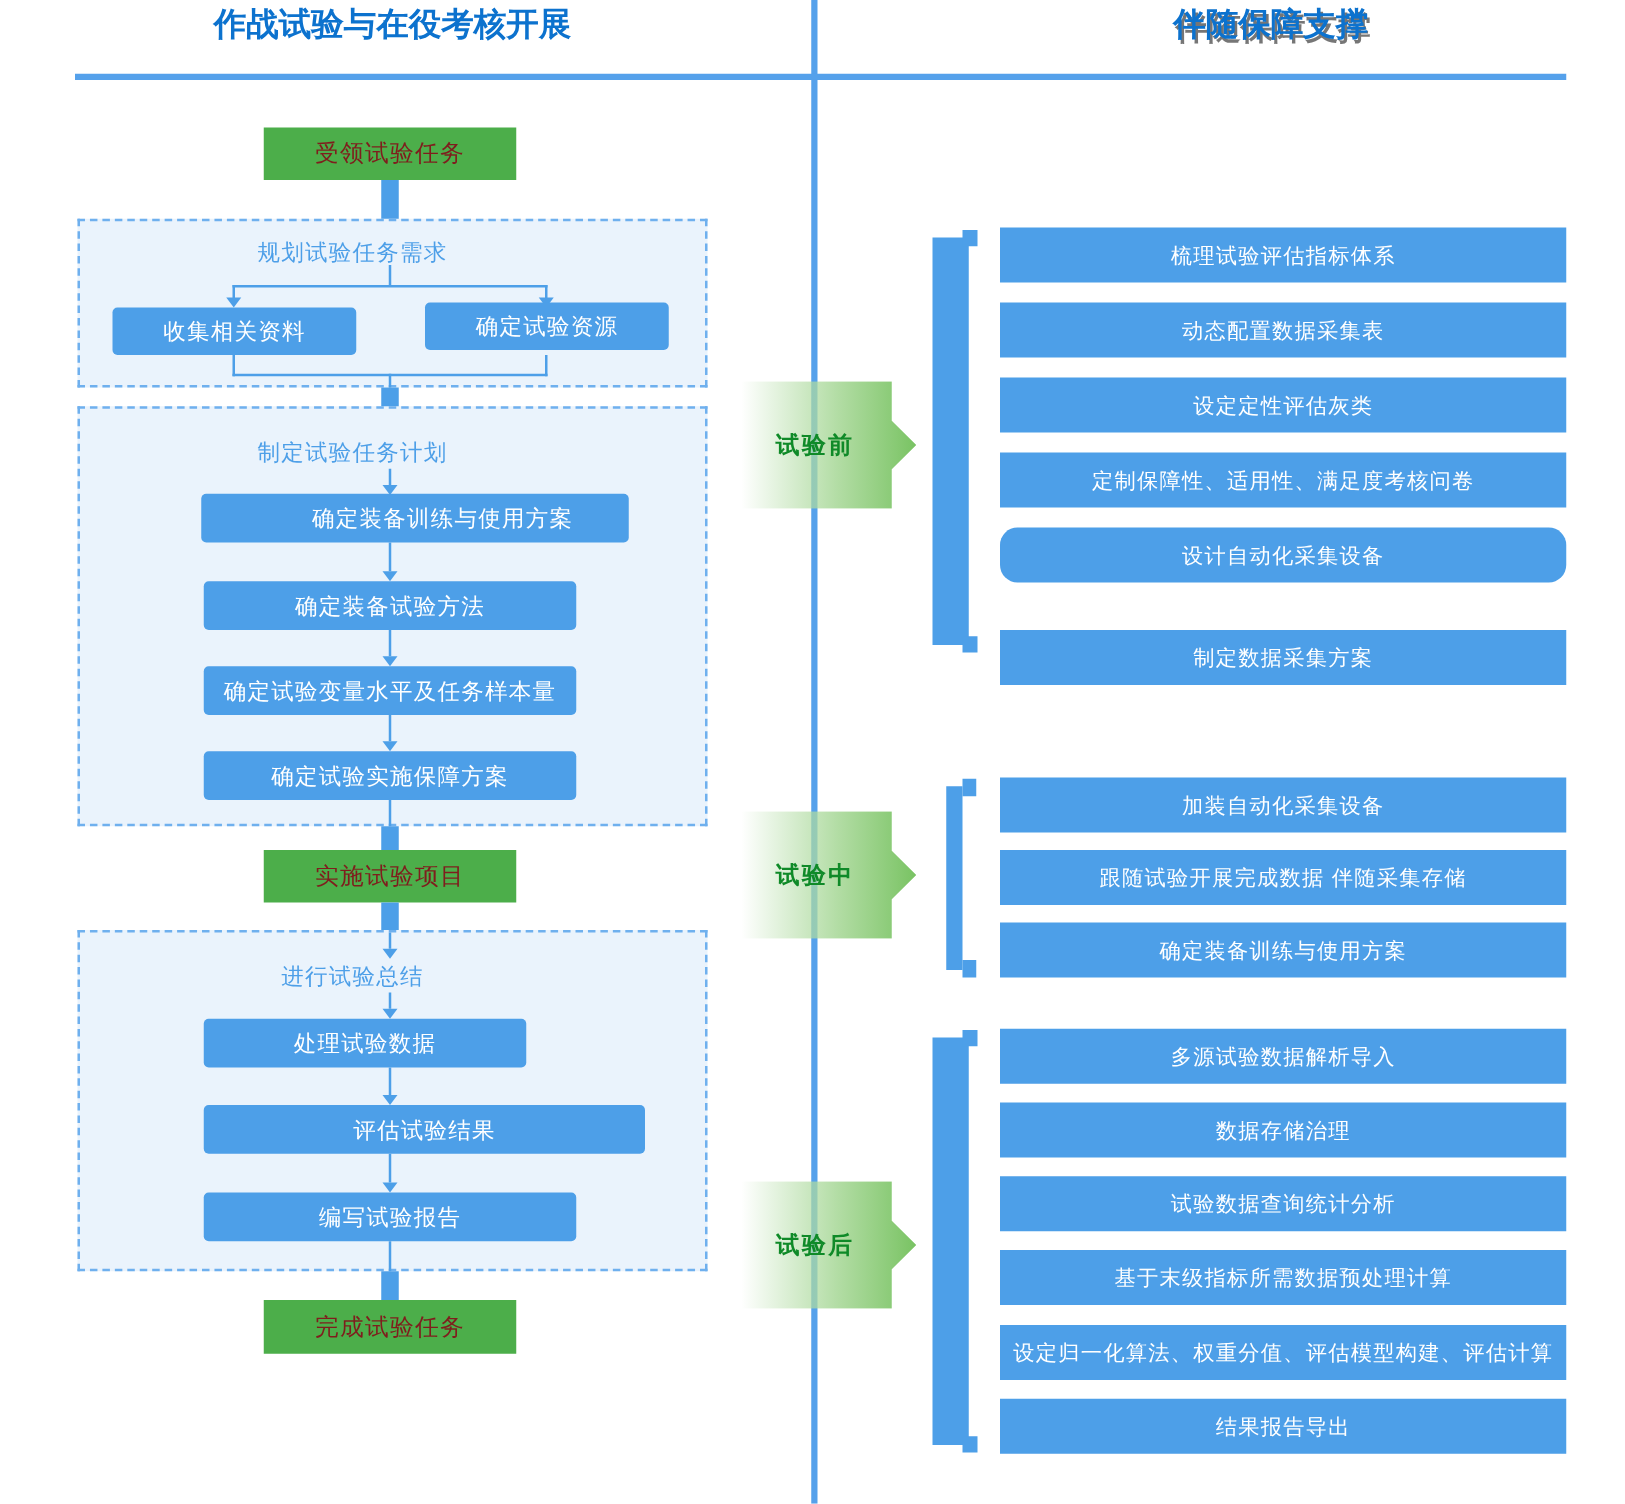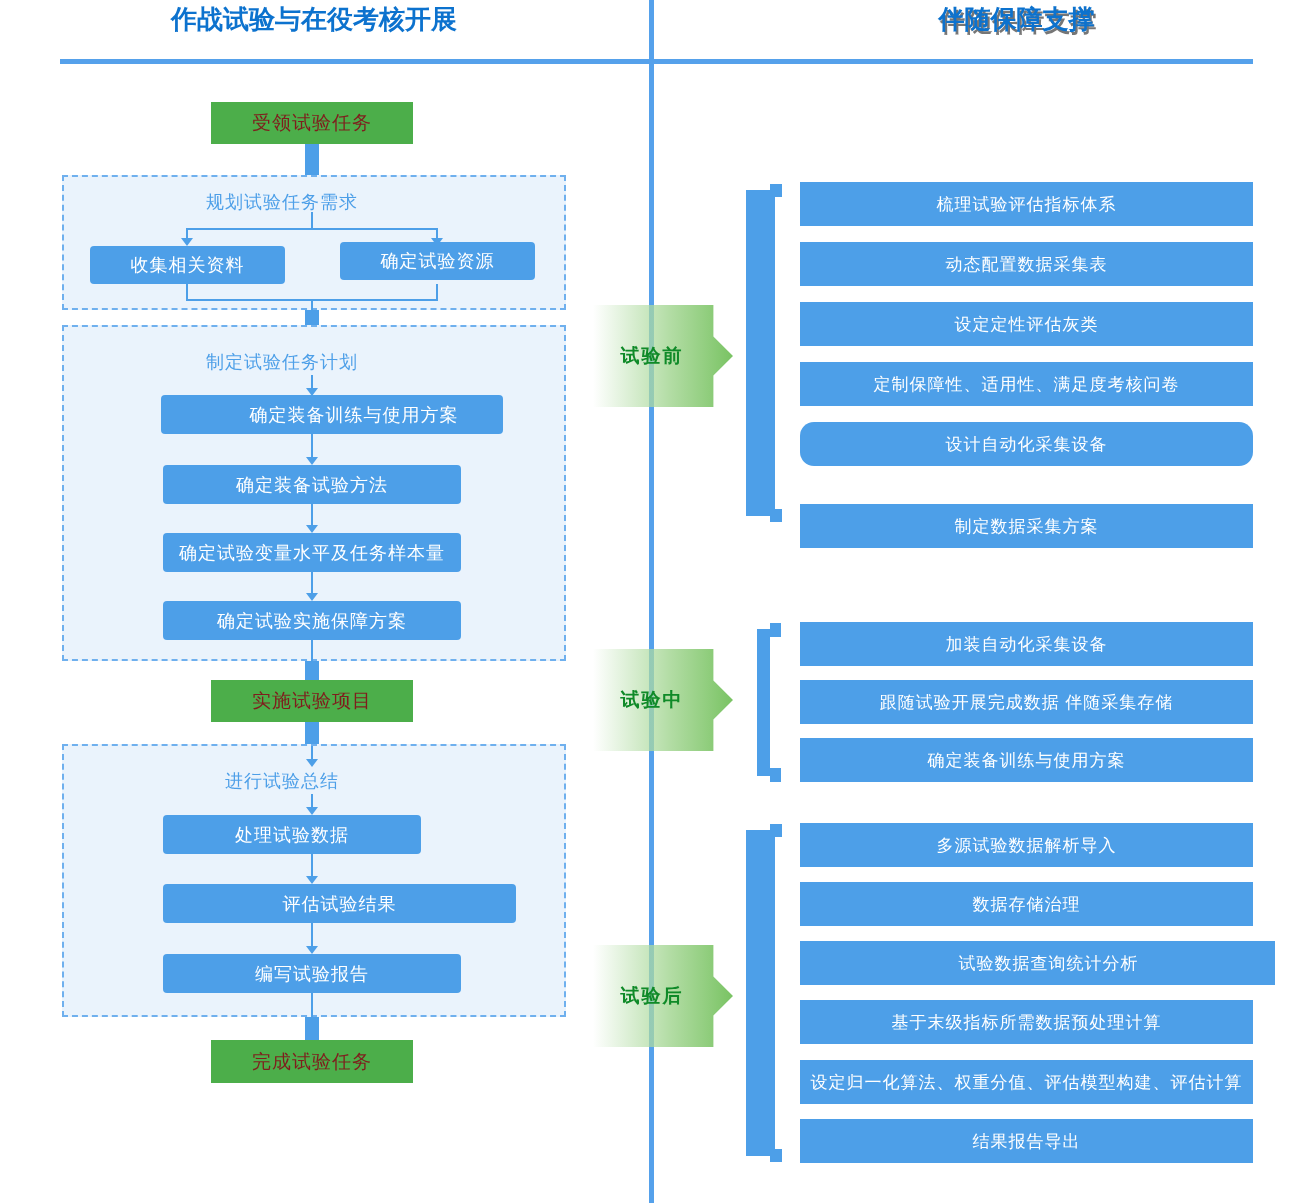--- a/index.html
+++ b/index.html
@@ -121,16 +121,16 @@
 <div class="abs bar" style="top:362px;">定制保障性、适用性、满足度考核问卷</div>
 <div class="abs bar" style="top:422px;border-radius:14px;">设计自动化采集设备</div>
 <div class="abs bar" style="top:504px;">制定数据采集方案</div>
 
 <div class="abs bar" style="top:622px;">加装自动化采集设备</div>
 <div class="abs bar" style="top:680px;">跟随试验开展完成数据 伴随采集存储</div>
 <div class="abs bar" style="top:738px;">确定装备训练与使用方案</div>
 
 <div class="abs bar" style="top:823px;">多源试验数据解析导入</div>
 <div class="abs bar" style="top:882px;">数据存储治理</div>
-<div class="abs bar" style="top:941px;padding-left:22px;">试验数据查询统计分析</div>
+<div class="abs bar" style="top:941px;">试验数据查询统计分析</div>
 <div class="abs bar" style="top:1000px;">基于末级指标所需数据预处理计算</div>
 <div class="abs bar" style="top:1060px;">设定归一化算法、权重分值、评估模型构建、评估计算</div>
 <div class="abs bar" style="top:1119px;">结果报告导出</div>
 
 </body></html>

